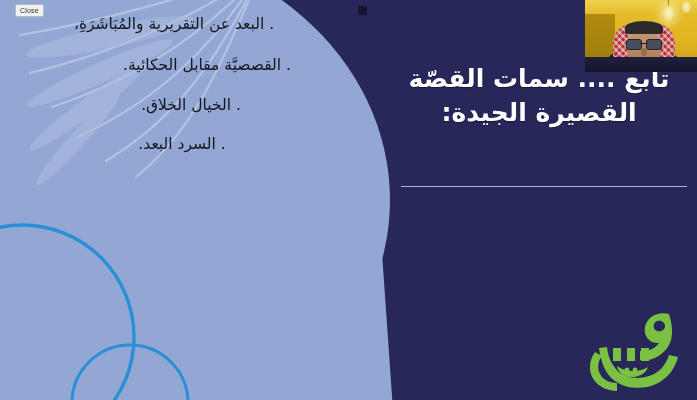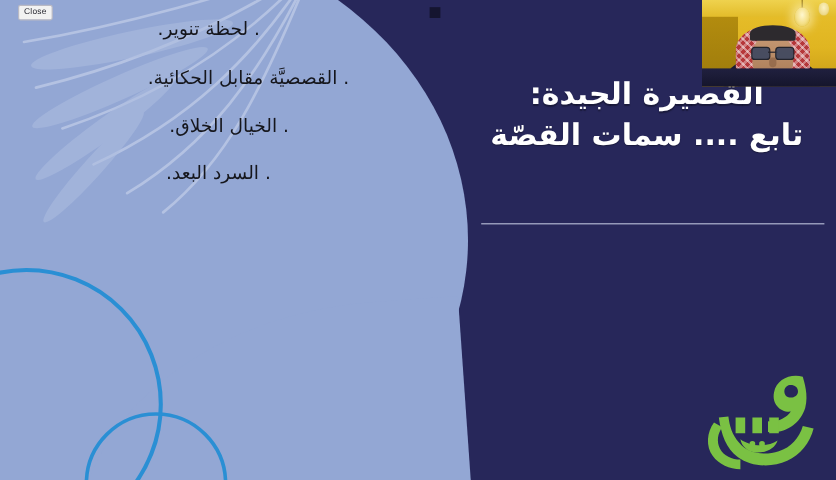--- a/index.html
+++ b/index.html
@@ -311,29 +311,29 @@
   </svg>
 
   <svg class="circles" viewBox="0 0 240 200">
     <circle cx="42" cy="122" r="112" fill="none" stroke="#2a8fd4" stroke-width="3.4"></circle>
     <circle cx="150" cy="188" r="58" fill="none" stroke="#2a8fd4" stroke-width="3"></circle>
   </svg>
 
   <div class="top-marker"></div>
 
   <div class="bullets">
-    <div class="bullet-line">. لحظة تنوير.</div>
+    <div class="bullet-line">. البعد عن التقريرية والمُبَاشَرَةِ،</div>
     <div class="bullet-line">. القصصيَّة مقابل الحكائية.</div>
     <div class="bullet-line">. الخيال الخلاق.</div>
     <div class="bullet-line">. السرد البعد.</div>
   </div>
 
   <div class="title-block">
+    <div class="title-line">تابع .... سمات القصّة</div>
     <div class="title-line">القصيرة الجيدة:</div>
-    <div class="title-line">تابع .... سمات القصّة</div>
   </div>
   <div class="title-rule"></div>
 
   <svg class="brand-logo" viewBox="0 0 108 92">
     <g fill="#7ac143">
       <path d="M86 10 c-10 -3 -22 2 -24 13 c-2 10 6 17 14 16 c-4 6 -12 9 -19 8 l0 9 c14 2 27 -7 31 -20 c3 -11 -1 -22 -2 -26 z"></path>
       <path d="M74 17 c4 -1 8 1 8 5 c0 4 -4 6 -8 5 c-4 -1 -5 -8 0 -10 z" fill="#27275a"></path>
       <path d="M16 44 c2 14 6 26 16 33 c11 8 28 9 41 3 c11 -5 19 -15 22 -27 l-9 -2 c-3 10 -10 18 -20 21 c-12 4 -26 2 -33 -7 c-6 -7 -8 -14 -9 -22 z"></path>
       <path d="M30 44 l8 0 l0 13 l-8 0 z"></path>
       <path d="M44 44 l8 0 l0 13 l-8 0 z"></path>

